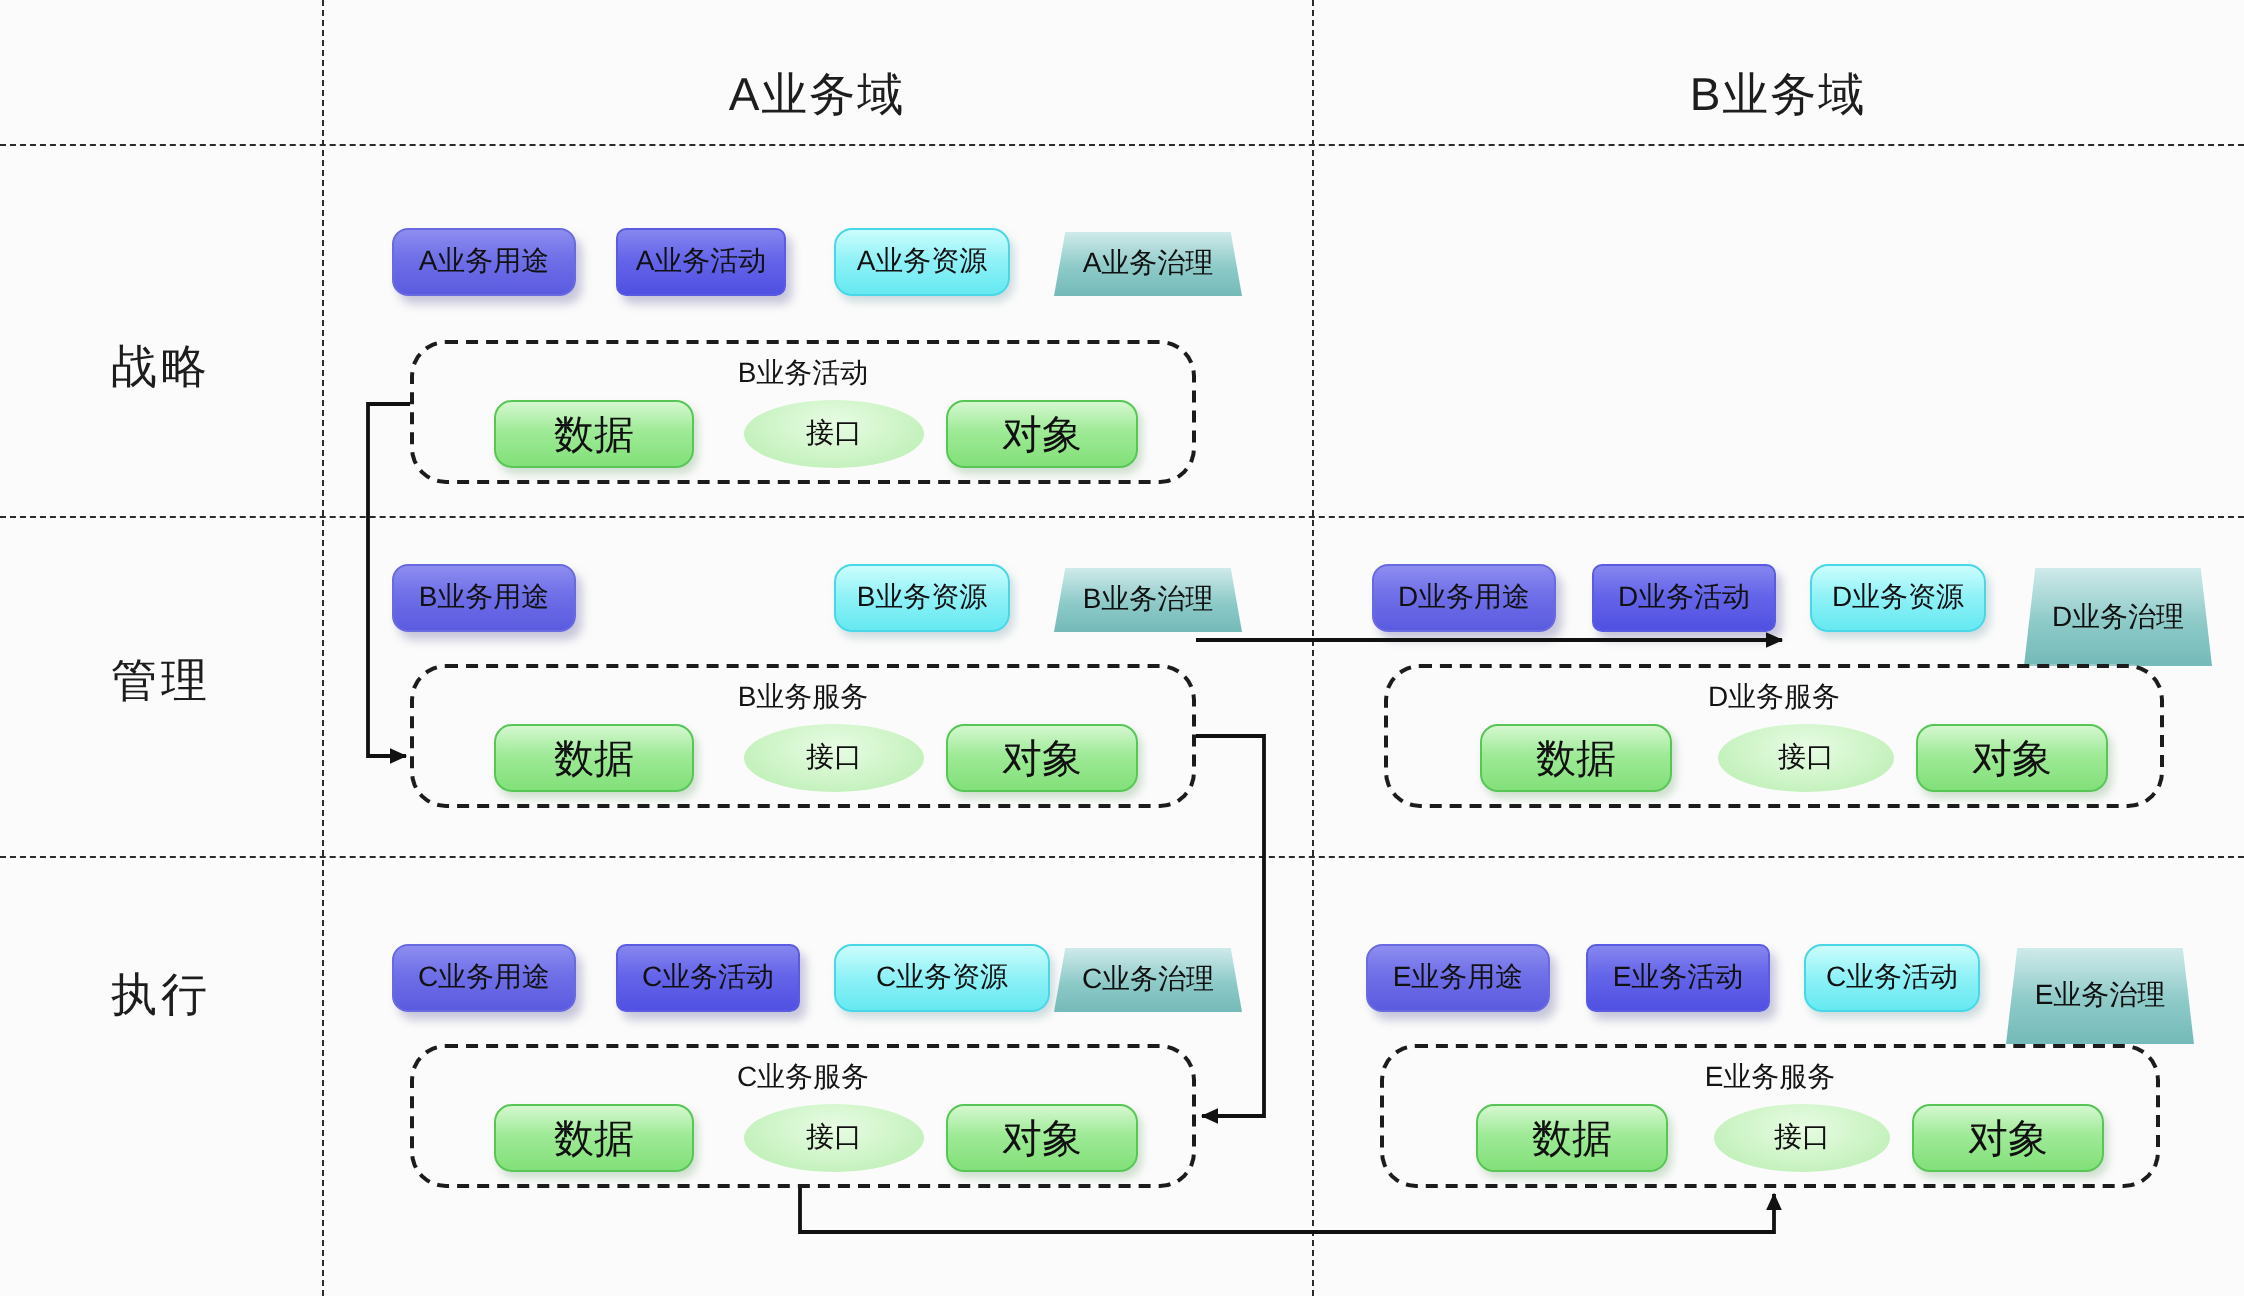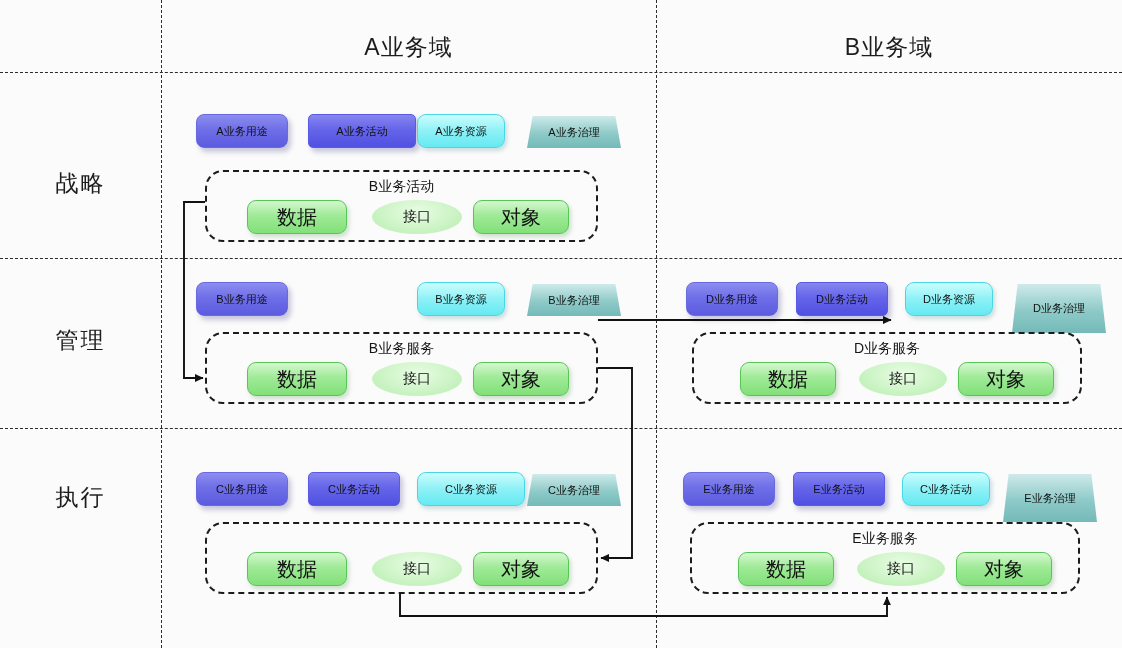--- a/index.html
+++ b/index.html
@@ -18,21 +18,21 @@
          border-left:1.6px dashed #2b2b2b;}
 
   
   .col-header{position:absolute;font-size:23px;color:#1d1d1d;
               text-align:center;white-space:nowrap;letter-spacing:1px;}
   .row-label{position:absolute;font-size:23px;color:#1d1d1d;
              text-align:center;white-space:nowrap;letter-spacing:2px;}
 
   
   .chip{position:absolute;display:flex;align-items:center;justify-content:center;
-        font-size:11px;color:#111;white-space:nowrap;box-sizing:border-box;}
+        font-size:14px;color:#111;white-space:nowrap;box-sizing:border-box;}
 
   .chip.purple{
     border-radius:8px;
     background:linear-gradient(180deg,#8d8df0 0%,#6f6fe8 45%,#5b5be0 100%);
     border:1px solid #6a6ae0;
     box-shadow:3px 4px 5px rgba(120,120,170,.40);
   }
   .chip.indigo{
     border-radius:5px;
     background:linear-gradient(180deg,#8686ef 0%,#6565ea 45%,#5050e2 100%);
@@ -87,21 +87,21 @@
   <div class="vline" style="left:656px;height:648px;"></div>
 
   <div class="col-header" style="left:161px;width:495px;top:32px;">A业务域</div>
   <div class="col-header" style="left:656px;width:466px;top:32px;">B业务域</div>
 
   <div class="row-label" style="left:0;width:161px;top:168px;">战略</div>
   <div class="row-label" style="left:0;width:161px;top:325px;">管理</div>
   <div class="row-label" style="left:0;width:161px;top:482px;">执行</div>
 
   <div class="chip purple" style="left:196px;top:114px;width:92px;height:34px;">A业务用途</div>
-  <div class="chip indigo" style="left:308px;top:114px;width:108px;height:34px;">A业务活动</div>
+  <div class="chip indigo" style="left:308px;top:114px;width:85px;height:34px;">A业务活动</div>
   <div class="chip cyan" style="left:417px;top:114px;width:88px;height:34px;">A业务资源</div>
   <div class="chip teal" style="left:527px;top:116px;width:94px;height:32px;">A业务治理</div>
 
   <div class="svc" style="left:205px;top:170px;width:393px;height:72px;">
     <div class="svc-title">B业务活动</div>
     <div class="pill" style="left:40px;top:28px;width:100px;height:34px;">数据</div>
     <div class="ellipse" style="left:165px;top:28px;width:90px;height:34px;">接口</div>
     <div class="pill" style="left:266px;top:28px;width:96px;height:34px;">对象</div>
   </div>
 
@@ -115,20 +115,21 @@
     <div class="ellipse" style="left:165px;top:28px;width:90px;height:34px;">接口</div>
     <div class="pill" style="left:266px;top:28px;width:96px;height:34px;">对象</div>
   </div>
 
   <div class="chip purple" style="left:196px;top:472px;width:92px;height:34px;">C业务用途</div>
   <div class="chip indigo" style="left:308px;top:472px;width:92px;height:34px;">C业务活动</div>
   <div class="chip cyan" style="left:417px;top:472px;width:108px;height:34px;">C业务资源</div>
   <div class="chip teal" style="left:527px;top:474px;width:94px;height:32px;">C业务治理</div>
 
   <div class="svc" style="left:205px;top:522px;width:393px;height:72px;">
+    <div class="svc-title">C业务服务</div>
     <div class="pill" style="left:40px;top:28px;width:100px;height:34px;">数据</div>
     <div class="ellipse" style="left:165px;top:28px;width:90px;height:34px;">接口</div>
     <div class="pill" style="left:266px;top:28px;width:96px;height:34px;">对象</div>
   </div>
 
   <div class="chip purple" style="left:686px;top:282px;width:92px;height:34px;">D业务用途</div>
   <div class="chip indigo" style="left:796px;top:282px;width:92px;height:34px;">D业务活动</div>
   <div class="chip cyan" style="left:905px;top:282px;width:88px;height:34px;">D业务资源</div>
   <div class="chip teal" style="left:1012px;top:284px;width:94px;height:49px;">D业务治理</div>
 

